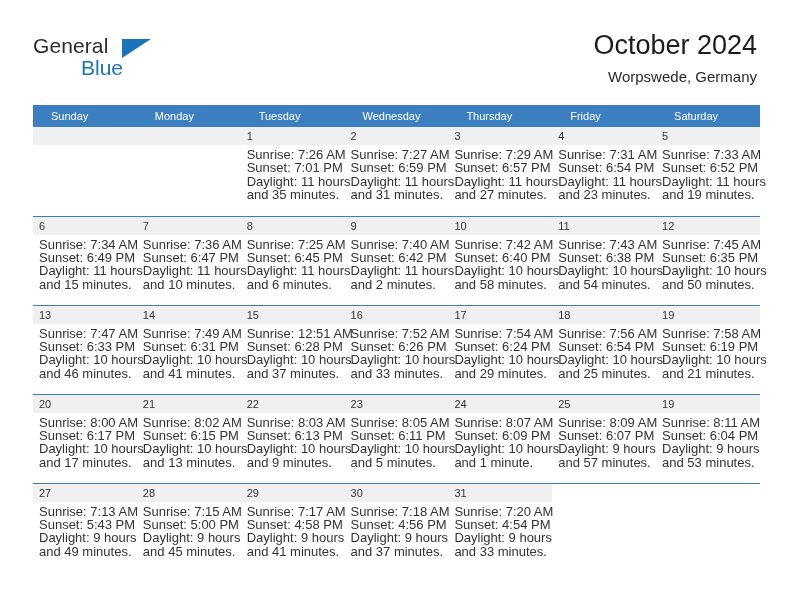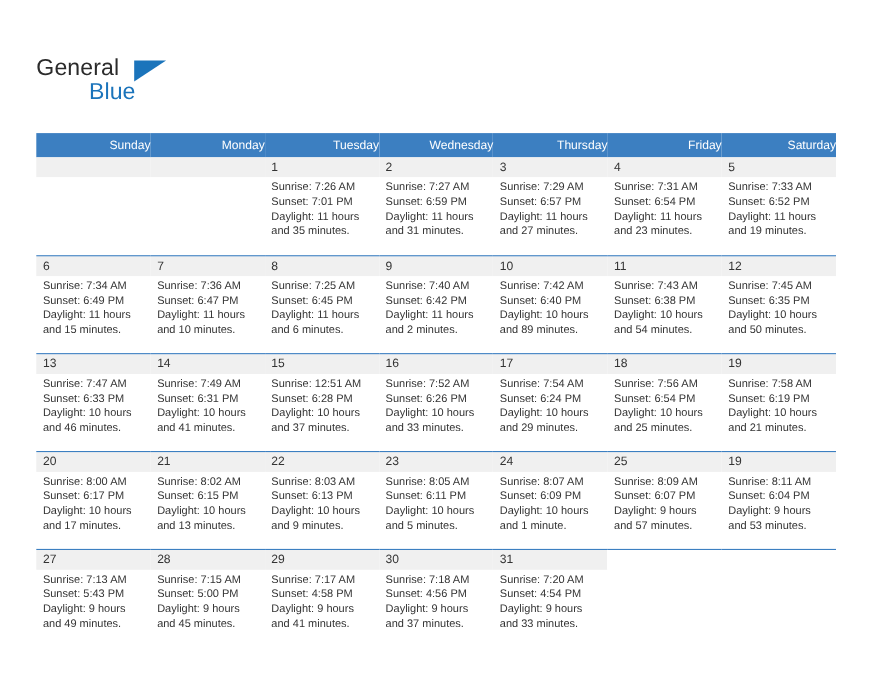--- a/index.html
+++ b/index.html
@@ -14,21 +14,20 @@
     font-family: "Liberation Sans", sans-serif;
     color: #222222;
     overflow: hidden;
   }
 
   .page {
     position: relative;
     width: 792px;
     height: 548px;
     padding: 0;
-    margin-top: 16px;
   }
 
   
   .top-bar {
     position: absolute;
     left: 33px;
     top: 28px;
     right: 35px;
     height: 70px;
   }
@@ -95,22 +94,22 @@
     top: 105px;
     width: 727px;
     border-collapse: collapse;
     table-layout: fixed;
   }
   .calendar th {
     background: #3c7fc1;
     color: #ffffff;
     font-size: 11px;
     font-weight: normal;
-    text-align: right;
-    padding: 5px 0 5px 0;
+    text-align: left;
+    padding: 5px 0 5px 18px;
     height: 21px;
     border: none;
   }
   .calendar td {
     vertical-align: top;
     padding: 0;
     border: none;
     border-top: 1px solid #3c7fc1;
     height: 89px;
   }
@@ -126,40 +125,44 @@
     line-height: 12px;
   }
   .daynum.empty {
     background: #f0f0f0;
   }
   .daynum.blank {
     background: #ffffff;
   }
   .cell-body {
     padding: 3px 6px 0 6px;
-    font-size: 10px;
+    font-size: 13px;
     line-height: 13.4px;
     color: #333333;
   }
   .cell-body div { white-space: nowrap; }
   td.empty-cell .cell-body { visibility: hidden; }
 </style>
 </head>
 <body>
 
 <div class="page">
 
   <div class="top-bar">
 
     <div class="brand">
       <span class="brand-general">General</span>
       <span class="brand-tri"></span>
       <span class="brand-blue">Blue</span>
     </div>
 
+    <div class="title-block">
+      <div class="cal-title">October 2024</div>
+      <div class="cal-subtitle">Worpswede, Germany</div>
+    </div>
 
   </div>
 
   <table class="calendar">
     <thead>
       <tr>
         <th>Sunday</th>
         <th>Monday</th>
         <th>Tuesday</th>
         <th>Wednesday</th>
@@ -270,21 +273,21 @@
               <div>Daylight: 11 hours</div>
               <div>and 2 minutes.</div>
             </div>
           </td>
           <td>
             <div class="daynum">10</div>
             <div class="cell-body">
               <div>Sunrise: 7:42 AM</div>
               <div>Sunset: 6:40 PM</div>
               <div>Daylight: 10 hours</div>
-              <div>and 89 minutes.</div>
+              <div>and 58 minutes.</div>
             </div>
           </td>
           <td>
             <div class="daynum">11</div>
             <div class="cell-body">
               <div>Sunrise: 7:43 AM</div>
               <div>Sunset: 6:38 PM</div>
               <div>Daylight: 10 hours</div>
               <div>and 54 minutes.</div>
             </div>

